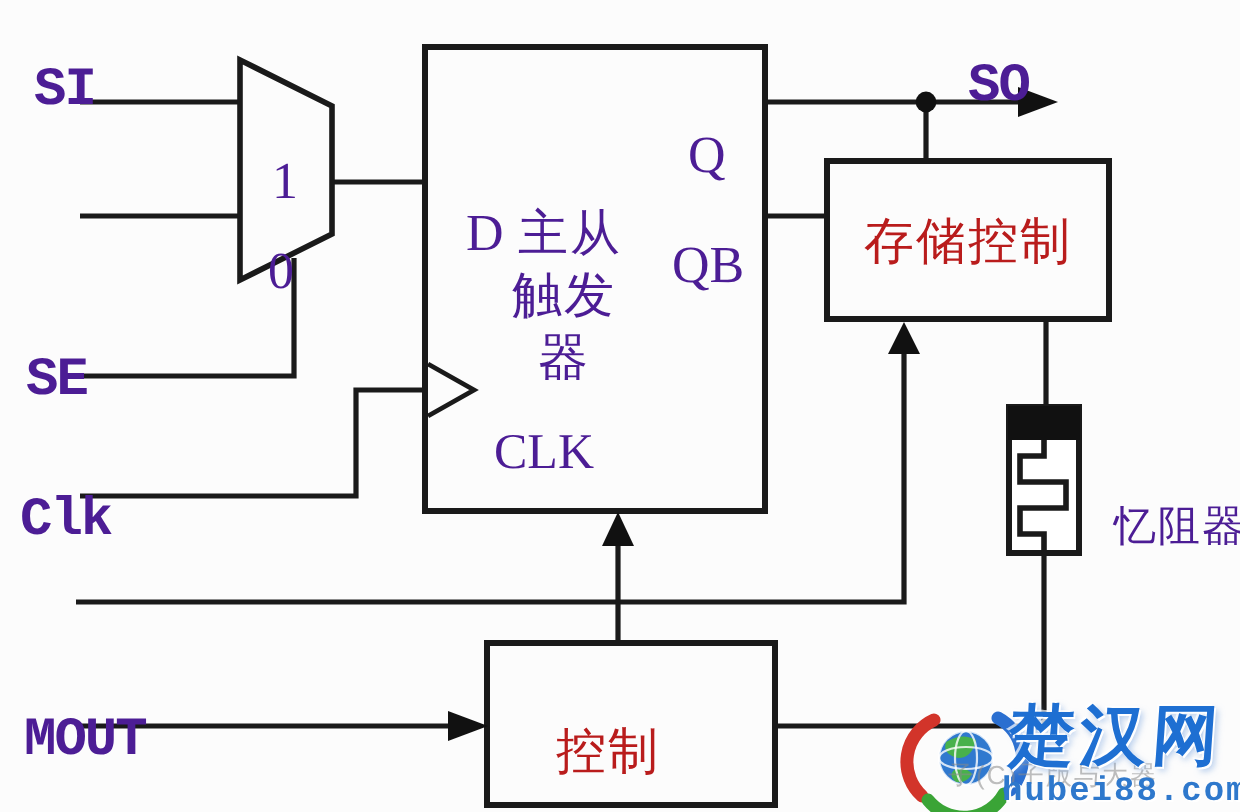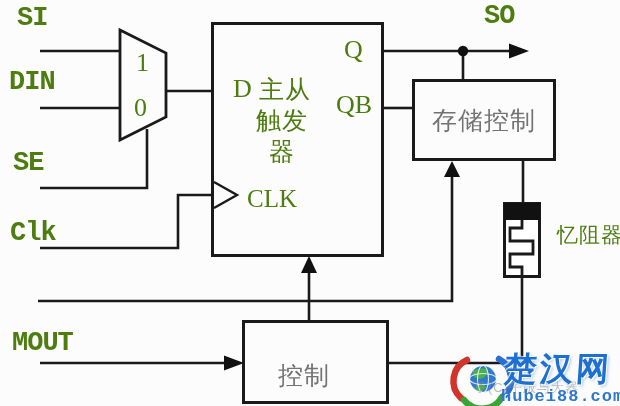--- a/index.html
+++ b/index.html
@@ -7,43 +7,44 @@
     position:relative;
     width:620px;height:406px;
     background:#fcfcfc;
     overflow:hidden;
     font-family:"Liberation Serif","DejaVu Serif",serif;
   }
   #wires{position:absolute;left:0;top:0;z-index:1;}
   .lbl{
     position:absolute;
     line-height:1;
-    color:#4d7c0f;
+    color:#4c1d95;
     white-space:nowrap;
     z-index:2;
+    margin-top:28px;
   }
   .sig{ 
     font-family:"Liberation Mono","DejaVu Sans Mono",monospace;
     font-weight:bold;
     font-size:27px;
     letter-spacing:-1px;
   }
   .pin{ 
     font-family:"Liberation Serif","DejaVu Serif",serif;
     font-size:26px;
   }
   .cjk{
     font-family:"Liberation Serif","DejaVu Serif",serif;
     font-size:25px;
     letter-spacing:1px;
   }
   .blockText{
     position:absolute;
     display:flex;align-items:center;justify-content:center;
-    color:#737373;z-index:2;
+    color:#b91c1c;z-index:2;
   }
   
   .wm-gray{
     position:absolute;left:474px;top:379px;
     font-size:13px;color:#8a8a8a;opacity:.55;
     letter-spacing:1px;z-index:3;
     font-family:Liberation Sans, sans-serif;
     filter:blur(.3px);
     white-space:nowrap;
   }
@@ -118,21 +119,20 @@
       <circle cx="483" cy="379" r="13.5" fill="#3079cf"></circle>
       <path d="M473 371 q8 -5 15 -1 q-2 9 -9 9 q-8 -2 -6 -8 Z" fill="#48b14c"></path>
       <path d="M477 385 q6 -2 9 2 q-3 5 -8 4 q-4 -3 -1 -6 Z" fill="#48b14c"></path>
       <circle cx="483" cy="379" r="13.5" fill="none" stroke="rgba(255,255,255,.8)" stroke-width="1.2"></circle>
       <ellipse cx="483" cy="379" rx="13.5" ry="5.5" fill="none" stroke="rgba(255,255,255,.8)" stroke-width="1.1"></ellipse>
       <ellipse cx="483" cy="379" rx="5.5" ry="13.5" fill="none" stroke="rgba(255,255,255,.8)" stroke-width="1.1"></ellipse>
     </g>
   </svg>
 
   <div class="lbl sig" style="left:17px;top:5px">SI</div>
-  <div class="lbl sig" style="left:9px;top:69px">DIN</div>
   <div class="lbl sig" style="left:13px;top:150px">SE</div>
   <div class="lbl sig" style="left:10px;top:220px">Clk</div>
   <div class="lbl sig" style="left:12px;top:330px">MOUT</div>
   <div class="lbl sig" style="left:484px;top:3px">SO</div>
 
   <div class="lbl pin" style="left:136px;top:50px">1</div>
   <div class="lbl pin" style="left:134px;top:95px">0</div>
 
   <div class="lbl pin" style="left:233px;top:76px">D</div>
   <div class="lbl cjk" style="left:259px;top:77px">主从</div>

